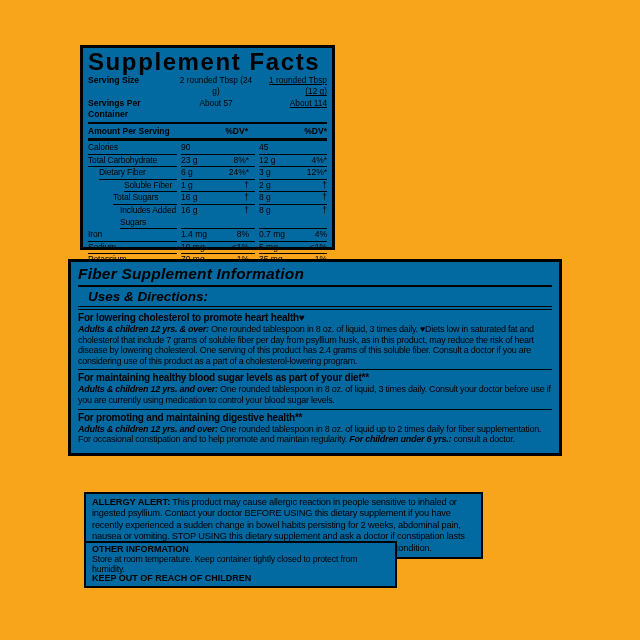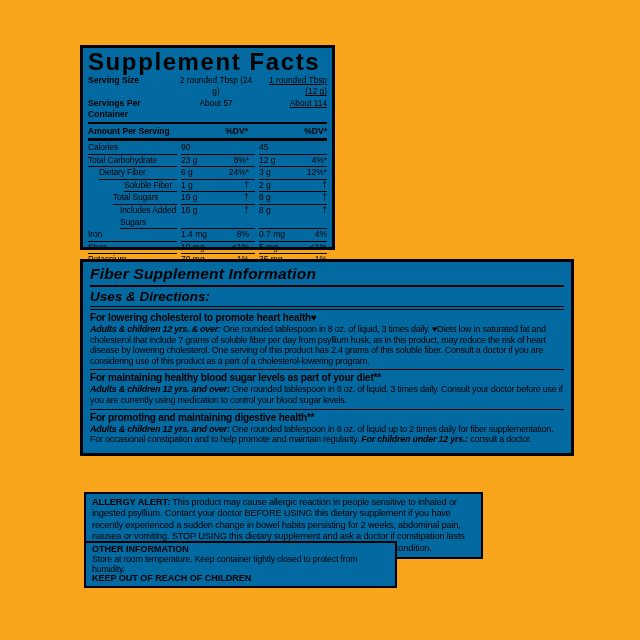--- a/index.html
+++ b/index.html
@@ -32,25 +32,25 @@
   .ind3{margin-left:25px;}
   .ind4{margin-left:32px;}
   .ncol{display:flex;justify-content:space-between;border-bottom:1px solid #000;box-sizing:border-box;}
   .ncol1{width:74px;margin-left:4px;padding-right:6px;}
   .ncol2{width:68px;margin-left:4px;}
   .sf-notes{margin-top:2px;}
   .note{font-size:7.2px;line-height:9.6px;padding:1px 0;letter-spacing:-0.1px;}
   .note + .note{border-top:1px solid #000;}
 
   
-  .fi{left:80px;top:259px;width:494px;min-height:196px;padding:3px 7px 5px;}
+  .fi{left:68px;top:259px;width:494px;min-height:196px;padding:3px 7px 5px;}
   .fi-title{margin:0 0 2px;font-size:15.5px;font-weight:bold;font-style:italic;letter-spacing:0.2px;}
   .rule{height:1px;background:#000;}
   .rule.mid{height:2px;}
-  .fi-sub{margin:2px 0 2px;font-size:13.5px;font-weight:bold;font-style:italic;}
+  .fi-sub{margin:2px 10px 2px;font-size:13.5px;font-weight:bold;font-style:italic;}
   .fi-head{font-size:10px;font-weight:bold;letter-spacing:-0.2px;margin:2px 0 1px;}
   .fi-body{margin:0 0 3px;font-size:9px;line-height:10.6px;letter-spacing:-0.25px;}
   .lead{font-weight:bold;font-style:italic;}
   .sep{margin:1px 0 2px;}
 
   
   .al{left:84px;top:492px;width:399px;min-height:66px;border-width:2px;padding:3px 6px;}
   .al p{margin:0;font-size:9.3px;line-height:11.4px;letter-spacing:-0.2px;}
   .al b{letter-spacing:-0.1px;}
 
@@ -160,21 +160,21 @@
       <span class="ncol ncol1">
           <span>1.4 mg</span>
           <span>8%</span>
         </span>
       <span class="ncol ncol2">
           <span>0.7 mg</span>
           <span>4%</span>
         </span>
     </div>
     <div class="nrow">
-      <span class="nlabel">Store</span>
+      <span class="nlabel">Sodium</span>
       <span class="ncol ncol1">
           <span>10 mg</span>
           <span>&lt;1%</span>
         </span>
       <span class="ncol ncol2">
           <span>5 mg</span>
           <span>&lt;1%</span>
         </span>
     </div>
     <div class="nrow">
@@ -210,21 +210,21 @@
     <div class="rule sep"></div>
 
     <div>
       <div class="fi-head">For maintaining healthy blood sugar levels as part of your diet**</div>
       <p class="fi-body"><span class="lead">Adults &amp; children 12 yrs. and over:</span><span> One rounded tablespoon in 8 oz. of liquid, 3 times daily. Consult your doctor before use if you are currently using medication to control your blood sugar levels.</span></p>
     </div>
     <div class="rule sep"></div>
 
     <div>
       <div class="fi-head">For promoting and maintaining digestive health**</div>
-      <p class="fi-body"><span class="lead">Adults &amp; children 12 yrs. and over:</span><span> One rounded tablespoon in 8 oz. of liquid up to 2 times daily for fiber supplementation. For occasional constipation and to help promote and maintain regularity. </span><span class="lead">For children under 12 yrs.:</span><span> consult a doctor.</span></p>
+      <p class="fi-body"><span class="lead">Adults &amp; children 12 yrs. and over:</span><span> One rounded tablespoon in 8 oz. of liquid up to 2 times daily for fiber supplementation. For occasional constipation and to help promote and maintain regularity. </span><span class="lead">For children under 6 yrs.:</span><span> consult a doctor.</span></p>
     </div>
   </section>
 
   <section class="panel al">
     <p><b>ALLERGY ALERT:</b><span> This product may cause allergic reaction in people sensitive to inhaled or ingested psyllium. Contact your doctor BEFORE USING this dietary supplement if you have recently experienced a sudden change in bowel habits persisting for 2 weeks, abdominal pain, nausea or vomiting. STOP USING this dietary supplement and ask a doctor if constipation lasts more than 7 days or rectal bleeding occurs. These may be signs of a serious condition.</span></p>
   </section>
 
   <section class="panel oi">
     <div class="oi-h">OTHER INFORMATION</div>
     <div class="oi-l1">Store at room temperature. Keep container tightly closed to protect from humidity.</div>

